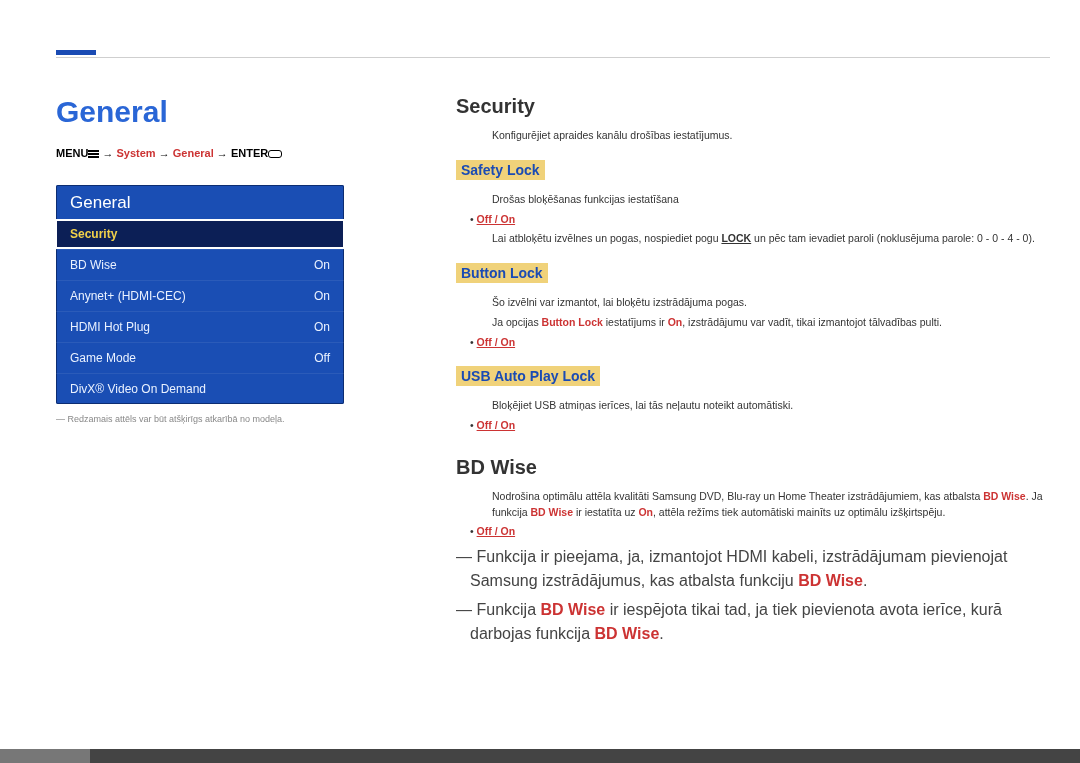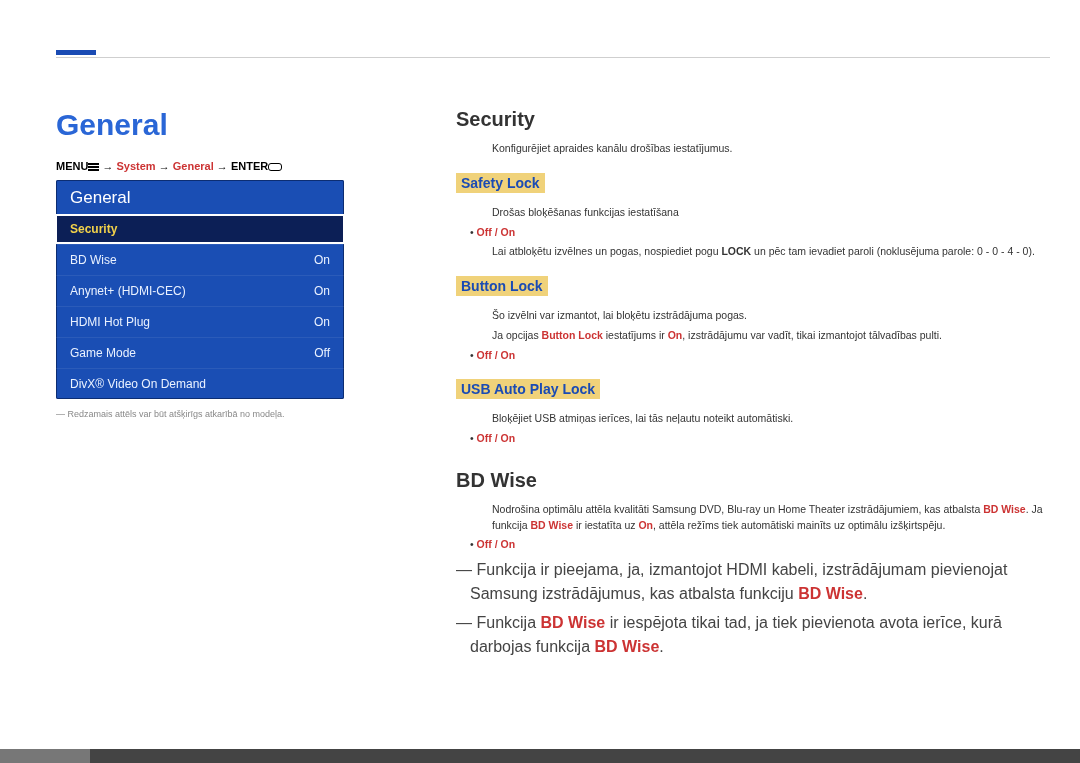--- a/index.html
+++ b/index.html
@@ -12,29 +12,29 @@
   }
   .top-mark {
     position: absolute; left: 56px; top: 50px;
     width: 40px; height: 5px; background: #1a4bb4;
   }
   .rule {
     position: absolute; left: 56px; right: 30px; top: 57px;
     border-top: 1px solid #cfcfcf;
   }
   .page {
-    position: absolute; left: 56px; right: 30px; top: 108px;
+    position: absolute; left: 56px; right: 30px; top: 95px;
   }
   h1.general {
     font-size: 30px; font-weight: 700; color: #2a66d6;
     margin: 0 0 18px 0;
   }
   .breadcrumb {
     font-size: 11px; font-weight: 700;
-    margin: 0 0 8px 0;
+    margin: 0 0 26px 0;
   }
   .bc-black { color: #000; }
   .bc-red { color: #c33; }
   .icon-menu, .icon-enter {
     display: inline-block; vertical-align: -1px;
   }
   .icon-menu {
     width: 11px; height: 8px;
     background: linear-gradient(#000, #000) 0 0/100% 2px no-repeat,
                 linear-gradient(#000, #000) 0 3px/100% 2px no-repeat,
@@ -80,21 +80,21 @@
   h3 {
     display: inline-block;
     font-size: 14px; font-weight: 700;
     background: #f0d27a; color: #1a4bb4;
     padding: 2px 5px; margin: 12px 0 8px 0;
   }
   p { font-size: 10.5px; line-height: 1.5; margin: 4px 0; color: #333; padding-left: 36px; }
   .bullet { padding-left: 14px; }
   .bullet::before { content: "•  "; color: #333; }
   .red { color: #c33; font-weight: 600; }
-  b { font-weight: 700; }
+  b { font-weight: 700; text-decoration: underline; }
   .dash-note {
     font-size: 16px; color: #444; line-height: 1.5;
     padding-left: 14px; text-indent: -14px; margin: 5px 0;
   }
   .dash-note::before { content: "―  "; color: #444; }
 
   
   .bottom-bar {
     position: absolute; left: 0; right: 0; bottom: 0;
     height: 14px; background: #444;

